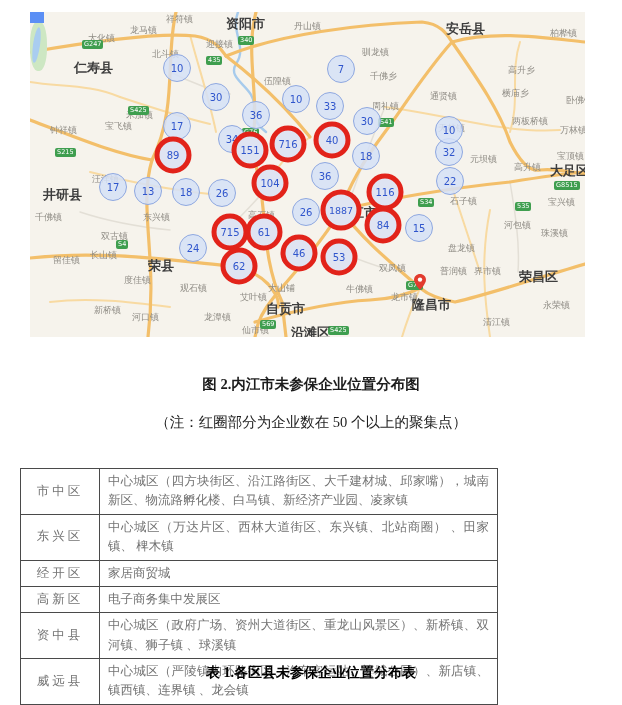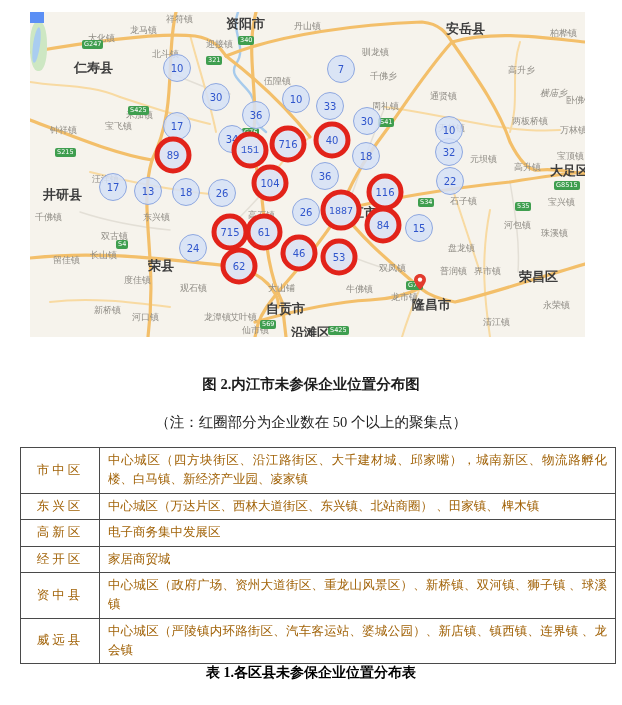--- a/index.html
+++ b/index.html
@@ -35,22 +35,22 @@
 
   
   .fig-caption{position:absolute;left:0;top:375px;width:622px;text-align:center;
                font-size:14.5px;font-weight:600;color:#1c1c1c;}
   .fig-note{position:absolute;left:0;top:413px;width:622px;text-align:center;
             font-size:14.5px;color:#1c1c1c;}
   .tbl-caption{position:absolute;left:0;top:664px;width:622px;text-align:center;
                font-size:14px;font-weight:600;color:#000000;}
 
   
-  table.loc{position:absolute;left:20px;top:447px;width:596px;border-collapse:collapse;
-            font-size:12.5px;color:#a16207;}
+  table.loc{position:absolute;left:20px;top:468px;width:478px;border-collapse:collapse;
+            font-size:12.5px;color:#737373;}
   table.loc td{border:1px solid #4a4a4a;padding:3px 8px;line-height:1.55;}
   td.district{width:62px;text-align:center;letter-spacing:3px;white-space:nowrap;}
   td.locations{text-align:justify;}
 </style>
 </head>
 <body>
 
 <div class="map">
   <svg class="roads" width="555" height="325" viewBox="0 0 555 325">
 
@@ -99,21 +99,21 @@
       <span class="town" style="left: 100px; top: 12px;">龙马镇</span>
       <span class="town" style="left: 136px; top: 1px;">祥符镇</span>
       <span class="town" style="left: 176px; top: 26px;">迎接镇</span>
       <span class="town" style="left: 264px; top: 8px;">丹山镇</span>
       <span class="town" style="left: 122px; top: 36px;">北斗镇</span>
       <span class="town" style="left: 234px; top: 63px;">伍隍镇</span>
       <span class="town" style="left: 520px; top: 15px;">柏桦镇</span>
       <span class="town" style="left: 332px; top: 34px; text-align: center;">驯龙镇</span>
       <span class="town" style="left: 340px; top: 58px;">千佛乡</span>
       <span class="town" style="left: 478px; top: 52px;">高升乡</span>
-      <span class="town" style="left: 510px; top: 75px; font-style: italic;">横庙乡</span>
+      <span class="town" style="left: 472px; top: 75px;">横庙乡</span>
       <span class="town" style="left: 400px; top: 78px;">通贤镇</span>
       <span class="town" style="left: 342px; top: 88px;">周礼镇</span>
       <span class="town" style="left: 482px; top: 103px;">两板桥镇</span>
       <span class="town" style="left: 408px; top: 110px;">天林镇</span>
       <span class="town" style="left: 536px; top: 82px;">卧佛镇</span>
       <span class="town" style="left: 530px; top: 112px;">万林镇</span>
       <span class="town" style="left: 527px; top: 138px;">宝顶镇</span>
       <span class="town" style="left: 440px; top: 141px;">元坝镇</span>
       <span class="town" style="left: 484px; top: 149px;">高升镇</span>
       <span class="town" style="left: 420px; top: 183px;">石子镇</span>
@@ -128,21 +128,21 @@
       <span class="town" style="left: 71px; top: 218px; text-align: center;">双古镇</span>
       <span class="town" style="left: 113px; top: 199px;">东兴镇</span>
       <span class="town" style="left: 218px; top: 197px;">高石镇</span>
       <span class="town" style="left: 23px; top: 242px;">留佳镇</span>
       <span class="town" style="left: 60px; top: 237px;">长山镇</span>
       <span class="town" style="left: 94px; top: 262px;">度佳镇</span>
       <span class="town" style="left: 150px; top: 270px;">观石镇</span>
       <span class="town" style="left: 64px; top: 292px; font-family: Liberation Mono, monospace;">新桥镇</span>
       <span class="town" style="left: 102px; top: 299px;">河口镇</span>
       <span class="town" style="left: 174px; top: 299px;">龙潭镇</span>
-      <span class="town" style="left: 200px; top: 279px; margin-top: 20px;">艾叶镇</span>
+      <span class="town" style="left: 210px; top: 279px;">艾叶镇</span>
       <span class="town" style="left: 238px; top: 270px;">大山铺</span>
       <span class="town" style="left: 212px; top: 312px;">仙市镇</span>
       <span class="town" style="left: 316px; top: 271px;">牛佛镇</span>
       <span class="town" style="left: 349px; top: 250px;">双凤镇</span>
       <span class="town" style="left: 361px; top: 279px;">龙市镇</span>
       <span class="town" style="left: 418px; top: 230px;">盘龙镇</span>
       <span class="town" style="left: 410px; top: 253px;">普润镇</span>
       <span class="town" style="left: 444px; top: 253px;">界市镇</span>
       <span class="town" style="left: 453px; top: 304px;">清江镇</span>
       <span class="town" style="left: 513px; top: 287px;">永荣镇</span>
@@ -155,21 +155,21 @@
       <span class="city" style="left: 118px; top: 245px;">荣县</span>
       <span class="city" style="left: 236px; top: 288px;">自贡市</span>
       <span class="city" style="left: 261px; top: 312px;">沿滩区</span>
       <span class="city" style="left: 308px; top: 192px;">内江市</span>
       <span class="city" style="left: 382px; top: 284px;">隆昌市</span>
       <span class="city" style="left: 520px; top: 150px;">大足区</span>
       <span class="city" style="left: 489px; top: 256px;">荣昌区</span>
     </div>
   <div id="shields">
       <span class="shield" style="left: 208px; top: 24px;">340</span>
-      <span class="shield" style="left: 176px; top: 44px;">321</span>
+      <span class="shield" style="left: 176px; top: 44px;">435</span>
       <span class="shield" style="left: 52px; top: 28px;">G247</span>
       <span class="shield" style="left: 98px; top: 94px;">S425</span>
       <span class="shield" style="left: 25px; top: 136px;">S215</span>
       <span class="shield" style="left: 212px; top: 116px;">G76</span>
       <span class="shield" style="left: 348px; top: 106px;">S41</span>
       <span class="shield" style="left: 388px; top: 186px;">S34</span>
       <span class="shield" style="left: 485px; top: 190px;">535</span>
       <span class="shield" style="left: 524px; top: 169px;">G8515</span>
       <span class="shield" style="left: 376px; top: 269px;">G76</span>
       <span class="shield" style="left: 298px; top: 314px;">S425</span>
@@ -193,21 +193,21 @@
       <div class="marker" style="left: 295px; top: 164px;">36</div>
       <div class="marker" style="left: 420px; top: 169px;">22</div>
       <div class="marker" style="left: 83px; top: 175px;">17</div>
       <div class="marker" style="left: 118px; top: 179px;">13</div>
       <div class="marker" style="left: 156px; top: 180px;">18</div>
       <div class="marker" style="left: 192px; top: 181px;">26</div>
       <div class="marker" style="left: 276px; top: 200px;">26</div>
       <div class="marker" style="left: 163px; top: 236px;">24</div>
       <div class="marker" style="left: 389px; top: 216px;">15</div>
       <div class="marker red" style="left: 143px; top: 143px;">89</div>
-      <div class="marker red" style="left: 220px; top: 138px; font-family: Liberation Mono, monospace;">151</div>
+      <div class="marker red" style="left: 220px; top: 138px;">151</div>
       <div class="marker red" style="left: 258px; top: 132px;">716</div>
       <div class="marker red" style="left: 302px; top: 128px;">40</div>
       <div class="marker red" style="left: 240px; top: 171px;">104</div>
       <div class="marker red" style="left: 355px; top: 180px;">116</div>
       <div class="marker red big" style="left: 311px; top: 198px;">1887</div>
       <div class="marker red" style="left: 200px; top: 220px;">715</div>
       <div class="marker red" style="left: 234px; top: 220px;">61</div>
       <div class="marker red" style="left: 353px; top: 213px;">84</div>
       <div class="marker red" style="left: 269px; top: 241px;">46</div>
       <div class="marker red" style="left: 309px; top: 245px;">53</div>
@@ -229,28 +229,28 @@
   <tbody id="tbody">
       <tr>
         <td class="district">市中区</td>
         <td class="locations">中心城区（四方块街区、沿江路街区、大千建材城、邱家嘴），城南新区、物流路孵化楼、白马镇、新经济产业园、凌家镇</td>
       </tr>
       <tr>
         <td class="district">东兴区</td>
         <td class="locations">中心城区（万达片区、西林大道街区、东兴镇、北站商圈） 、田家镇、 椑木镇</td>
       </tr>
       <tr>
+        <td class="district">经开区</td>
+        <td class="locations">家居商贸城</td>
+      </tr>
+      <tr>
         <td class="district">高新区</td>
         <td class="locations">电子商务集中发展区</td>
       </tr>
       <tr>
-        <td class="district">经开区</td>
-        <td class="locations">家居商贸城</td>
-      </tr>
-      <tr>
         <td class="district">资中县</td>
         <td class="locations">中心城区（政府广场、资州大道街区、重龙山风景区）、新桥镇、双河镇、狮子镇 、球溪镇</td>
       </tr>
       <tr>
         <td class="district">威远县</td>
         <td class="locations">中心城区（严陵镇内环路街区、汽车客运站、婆城公园）、新店镇、镇西镇、连界镇 、龙会镇</td>
       </tr>
     </tbody>
 </table>
 

